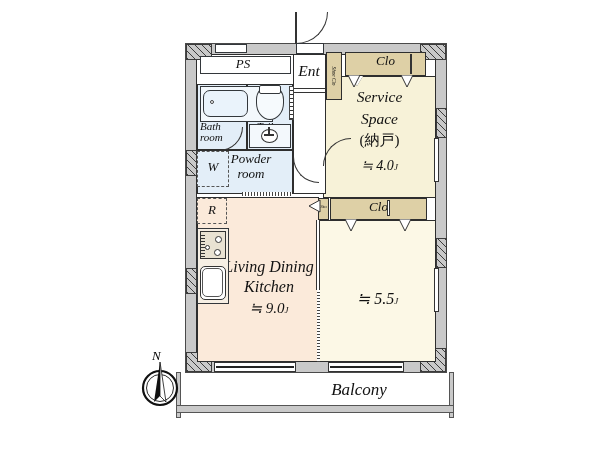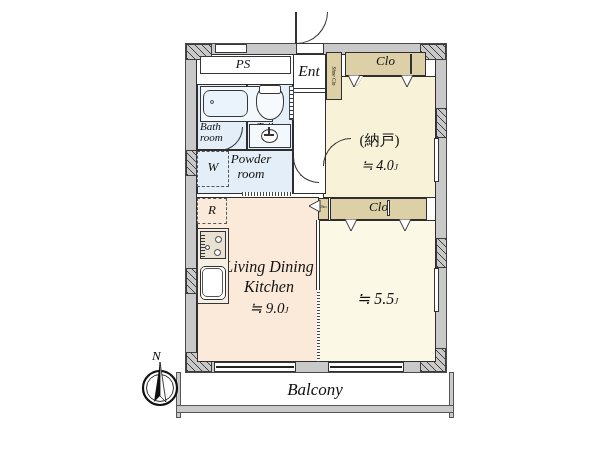--- a/index.html
+++ b/index.html
@@ -40,21 +40,21 @@
   
   .t-big{font-size:15.5px;}
   .t-mid{font-size:13px;}
   .t-sm{font-size:11px;}
   .t-xxs{font-size:5.2px;}
   .t-jp{font-size:15px;font-style:normal;}
   .t-area{font-size:14px;}
   .t-area sub{font-size:9px;vertical-align:baseline;}
 
   
-  #balcony-label{font-size:17px;font-style:italic;}
+  #balcony-label{font-size:17px;font-style:italic;margin-left:44px;}
 
   
   #compass{position:absolute;}
   .cmp-n{position:absolute;font-size:13px;font-style:italic;}
 </style>
 </head>
 <body>
 
 <div id="plan">
 
@@ -145,20 +145,22 @@
   <div class="abs" style="left:294px;top:92px;width:31px;height:1px;background:#333;"></div>
 
   <div class="abs" style="left:326px;top:52px;width:16px;height:48px;">
     <div class="room-label t-xxs" style="left:0;top:0;width:48px;height:16px;transform:rotate(90deg);transform-origin:8px 8px;
                 line-height:16px;">Shoe Clo</div>
   </div>
 
   <div class="room-label t-big upright" style="left:345px;top:54px;width:81px;font-style:italic;font-size:13px;">Clo</div>
   <div class="abs" style="left:410px;top:54px;width:2px;height:20px;background:#fff;border-left:1px solid #333;border-right:1px solid #333;"></div>
 
+  <div class="room-label t-big" style="left:323px;top:88px;width:113px;">Service</div>
+  <div class="room-label t-big" style="left:323px;top:110px;width:113px;">Space</div>
   <div class="room-label t-jp" style="left:323px;top:132px;width:113px;">(納戸)</div>
   <div class="room-label t-area" style="left:323px;top:158px;width:113px;">
     <span>≒ 4.0</span><sub>J</sub>
   </div>
 
   <div class="abs" style="left:351px;top:76px;width:0;height:0;border-left:6px solid transparent;
               border-right:6px solid transparent;border-top:10px solid #fff;
               filter:drop-shadow(0 0 0 #333);"></div>
   <svg class="abs" style="left:323px;top:75px;width:113px;height:14px;" viewBox="0 0 113 14">
     <polygon points="25,0 37,0 31,12" fill="#fff" stroke="#333" stroke-width="1"></polygon>

